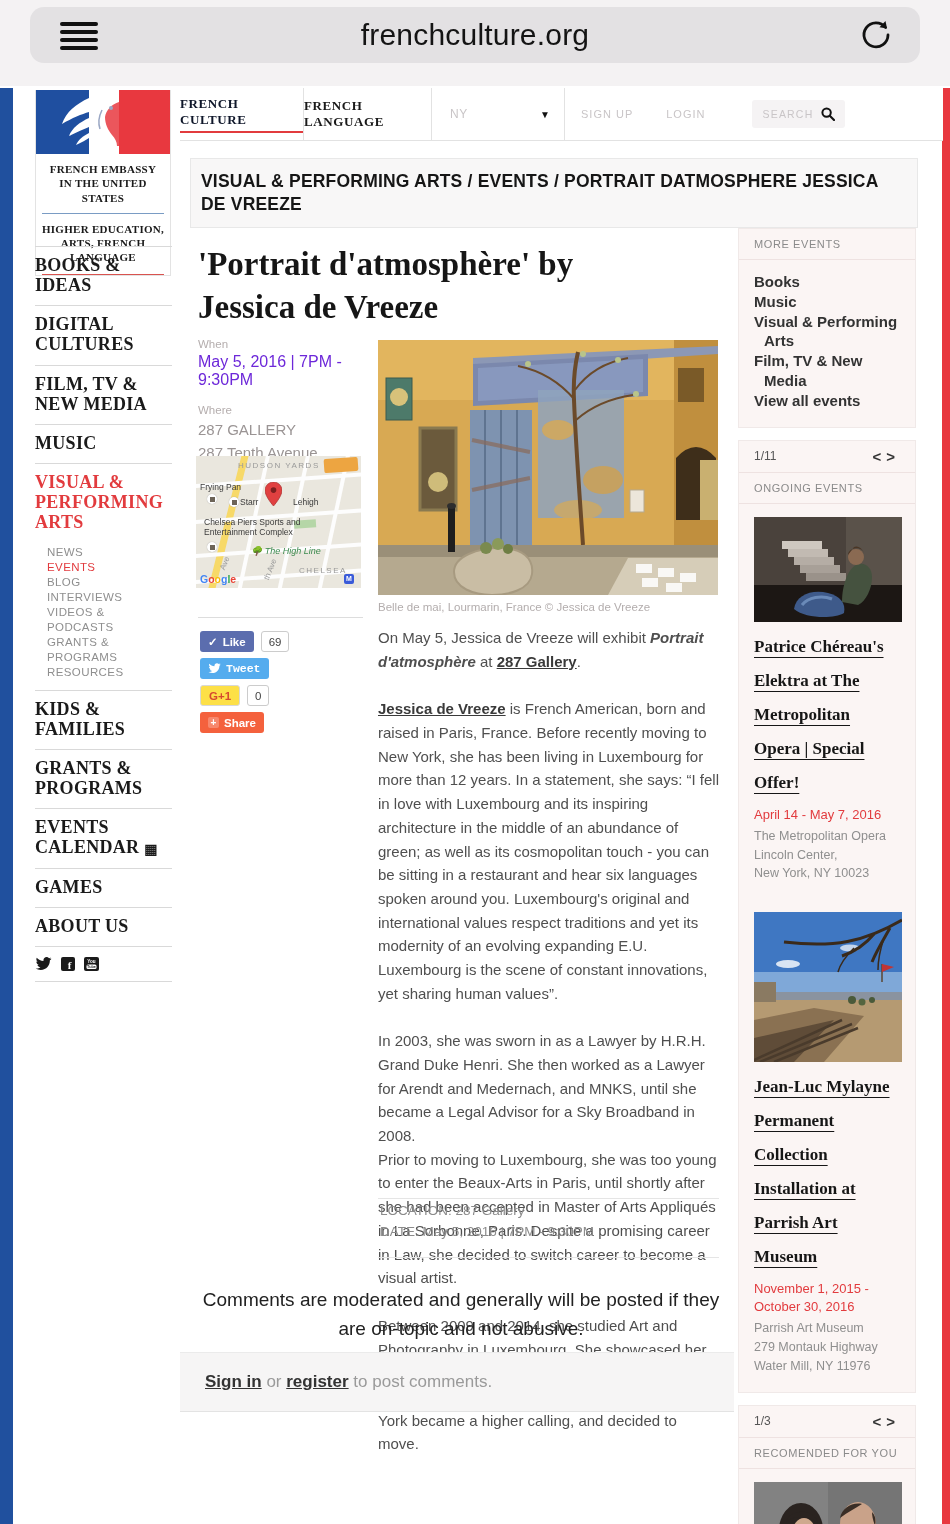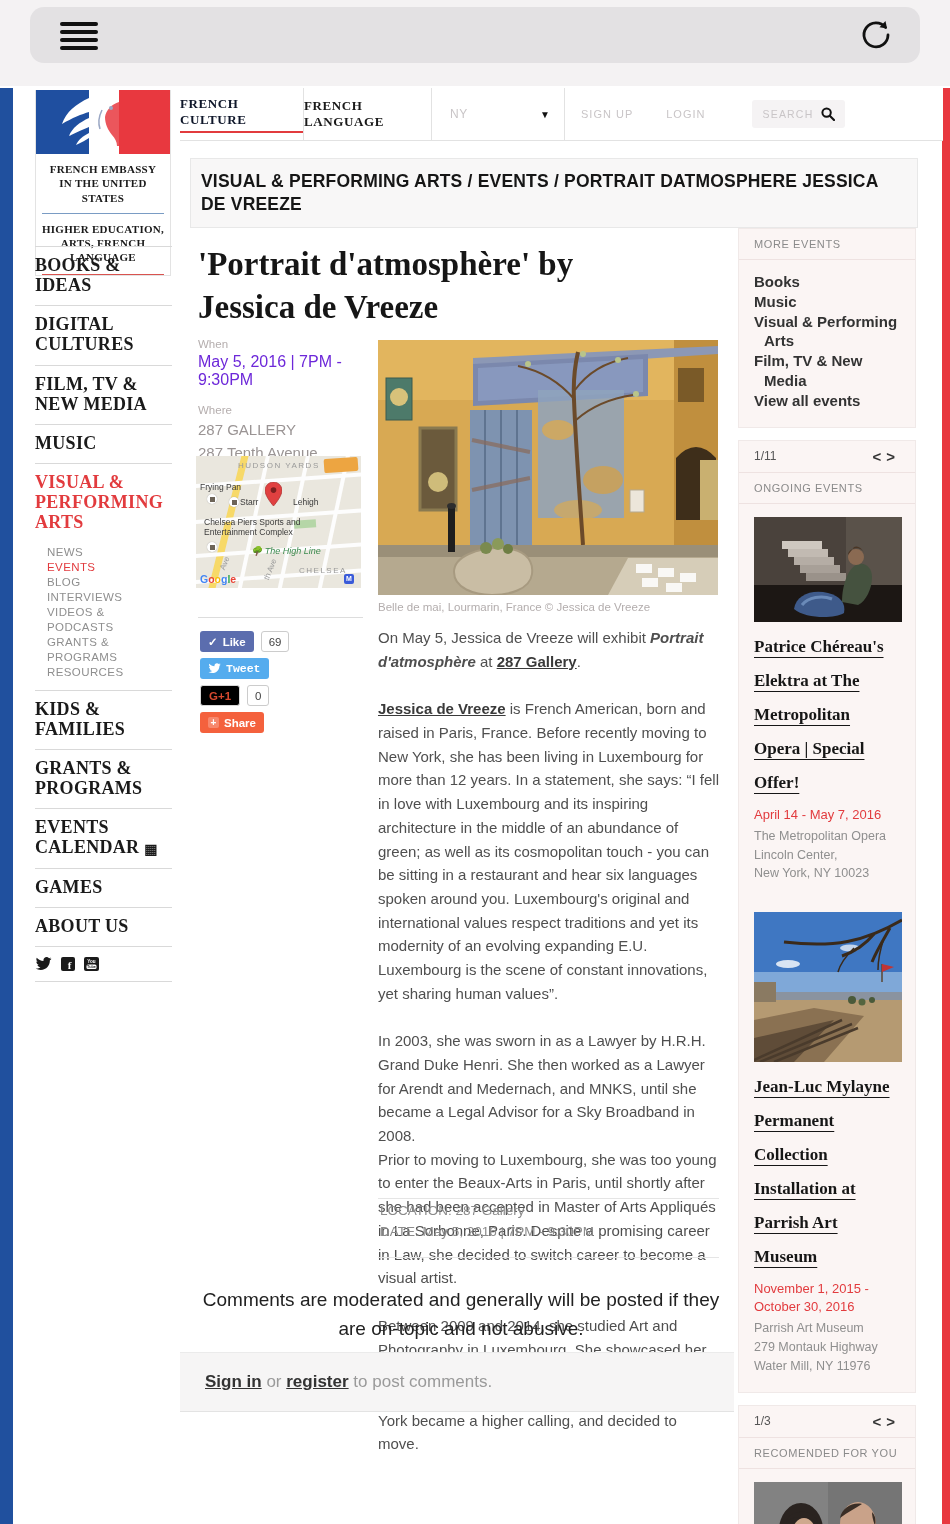--- a/index.html
+++ b/index.html
@@ -74,21 +74,21 @@
   .map .subway { position:absolute; width:10px; height:10px; background:#3a5bd9; color:#fff; font-size:7px; font-weight:bold; text-align:center; line-height:10px; border-radius:2px; }
   .map .glogo { position:absolute; left:4px; bottom:3px; font-size:10.5px; font-weight:bold; }
   .map .rot { transform:rotate(-68deg); transform-origin:left top; color:#9a9a9a; }
 
   .shareline { position:absolute; left:198px; top:617px; width:165px; border-top:1px solid #ddd; }
   .socialcol { position:absolute; left:200px; top:631px; width:166px; }
   .srow { display:flex; align-items:center; margin-bottom:6px; }
   .sbtn { display:inline-flex; align-items:center; gap:5px; height:21px; padding:0 8px; border-radius:3px; color:#fff; font-size:11.5px; font-weight:bold; cursor:pointer; }
   .sbtn.like { background:#5b6dae; }
   .sbtn.tweet { background:#55acee;font-family:Liberation Mono, monospace; }
-  .sbtn.gplus { background:#000000; border:1px solid #d8d8d8; color:#d6492f; }
+  .sbtn.gplus { background:#fde047; border:1px solid #d8d8d8; color:#d6492f; }
   .sbtn.share { background:#f4613d; }
   .cnt { height:21px; display:inline-flex; align-items:center; background:#fff; border:1px solid #ccc; border-radius:3px; padding:0 7px; font-size:11.5px; color:#444; margin-left:7px; }
   .plus-ico { display:inline-block; width:11px; height:11px; background:rgba(255,255,255,.25); border-radius:2px; color:#fff; font-size:10px; line-height:11px; text-align:center; font-weight:bold; }
 
   .photo { position:absolute; left:378px; top:340px; width:340px; height:255px; }
   .photo svg { display:block; }
   .caption { position:absolute; left:378px; top:601px; width:340px; font-size:11.5px; color:#b3adad; }
   .story { position:absolute; left:378px; top:626px; width:341px; font-size:15px; color:#4f4f4f; line-height:1.58; }
   .story p { margin-bottom:24px; white-space:pre-line; }
   .s-bi { font-weight:bold; font-style:italic; }
@@ -124,20 +124,21 @@
 <div class="screen">
 
   <div class="chrome">
     <div class="chrome-bar">
       <div class="hamburger">
           <i></i>
           <i></i>
           <i></i>
           <i></i>
         </div>
+      <div class="url">frenchculture.org</div>
       <div class="reload">
         <svg width="36" height="36" viewBox="0 0 36 36">
             <path d="M27.5 10.5 A12 12 0 1 0 30 18" fill="none" stroke="#111" stroke-width="2.8" stroke-linecap="round"></path>
             <path d="M27.5 4 l1.5 7.5 -7.5 -1.2 z" fill="#111"></path>
           </svg>
       </div>
     </div>
   </div>
 
   <div class="edge-blue"></div>

